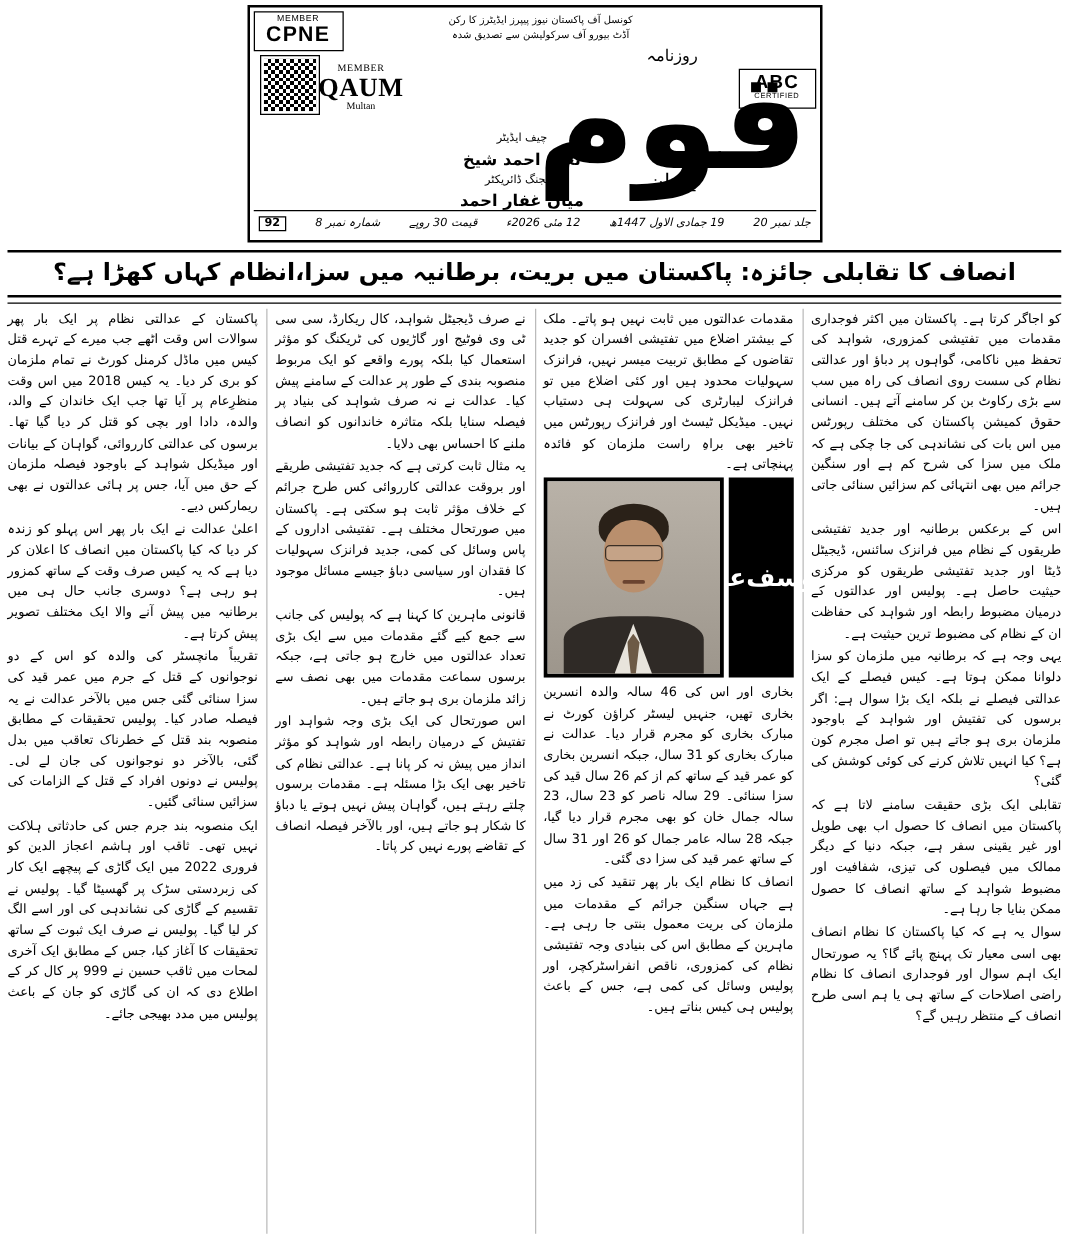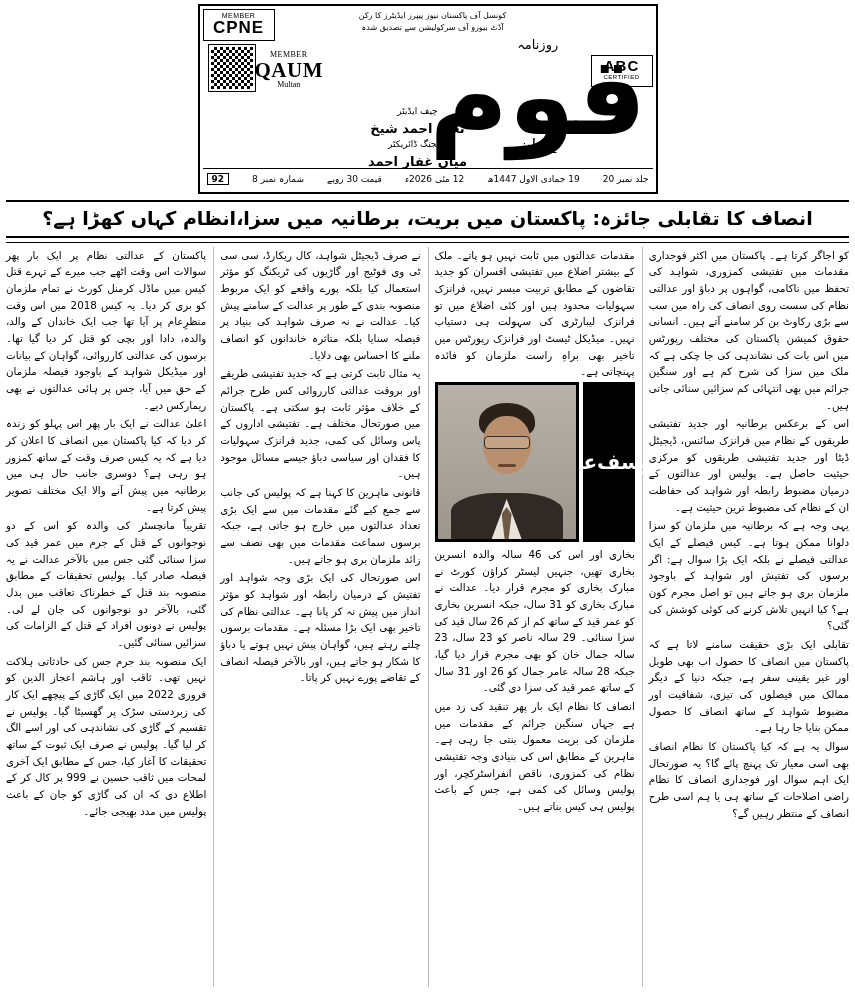--- a/index.html
+++ b/index.html
@@ -126,21 +126,21 @@
   .mh-bottom {
     border-top: 1.5px solid #000;
     height: 20px;
     display: flex;
     align-items: center;
     direction: rtl;
     font-size: 9px;
     padding: 0 4px;
     justify-content: space-between;
   }
-  .mh-bottom .seg { white-space: nowrap; }
+  .mh-bottom .seg { white-space: nowrap; font-style: italic; }
   .mh-bottom .pg {
     border: 1px solid #000;
     padding: 0 4px;
     font-weight: bold;
   }
 
   
   .headline {
     margin: 6px 0 4px 0;
     border-top: 2px solid #000;

